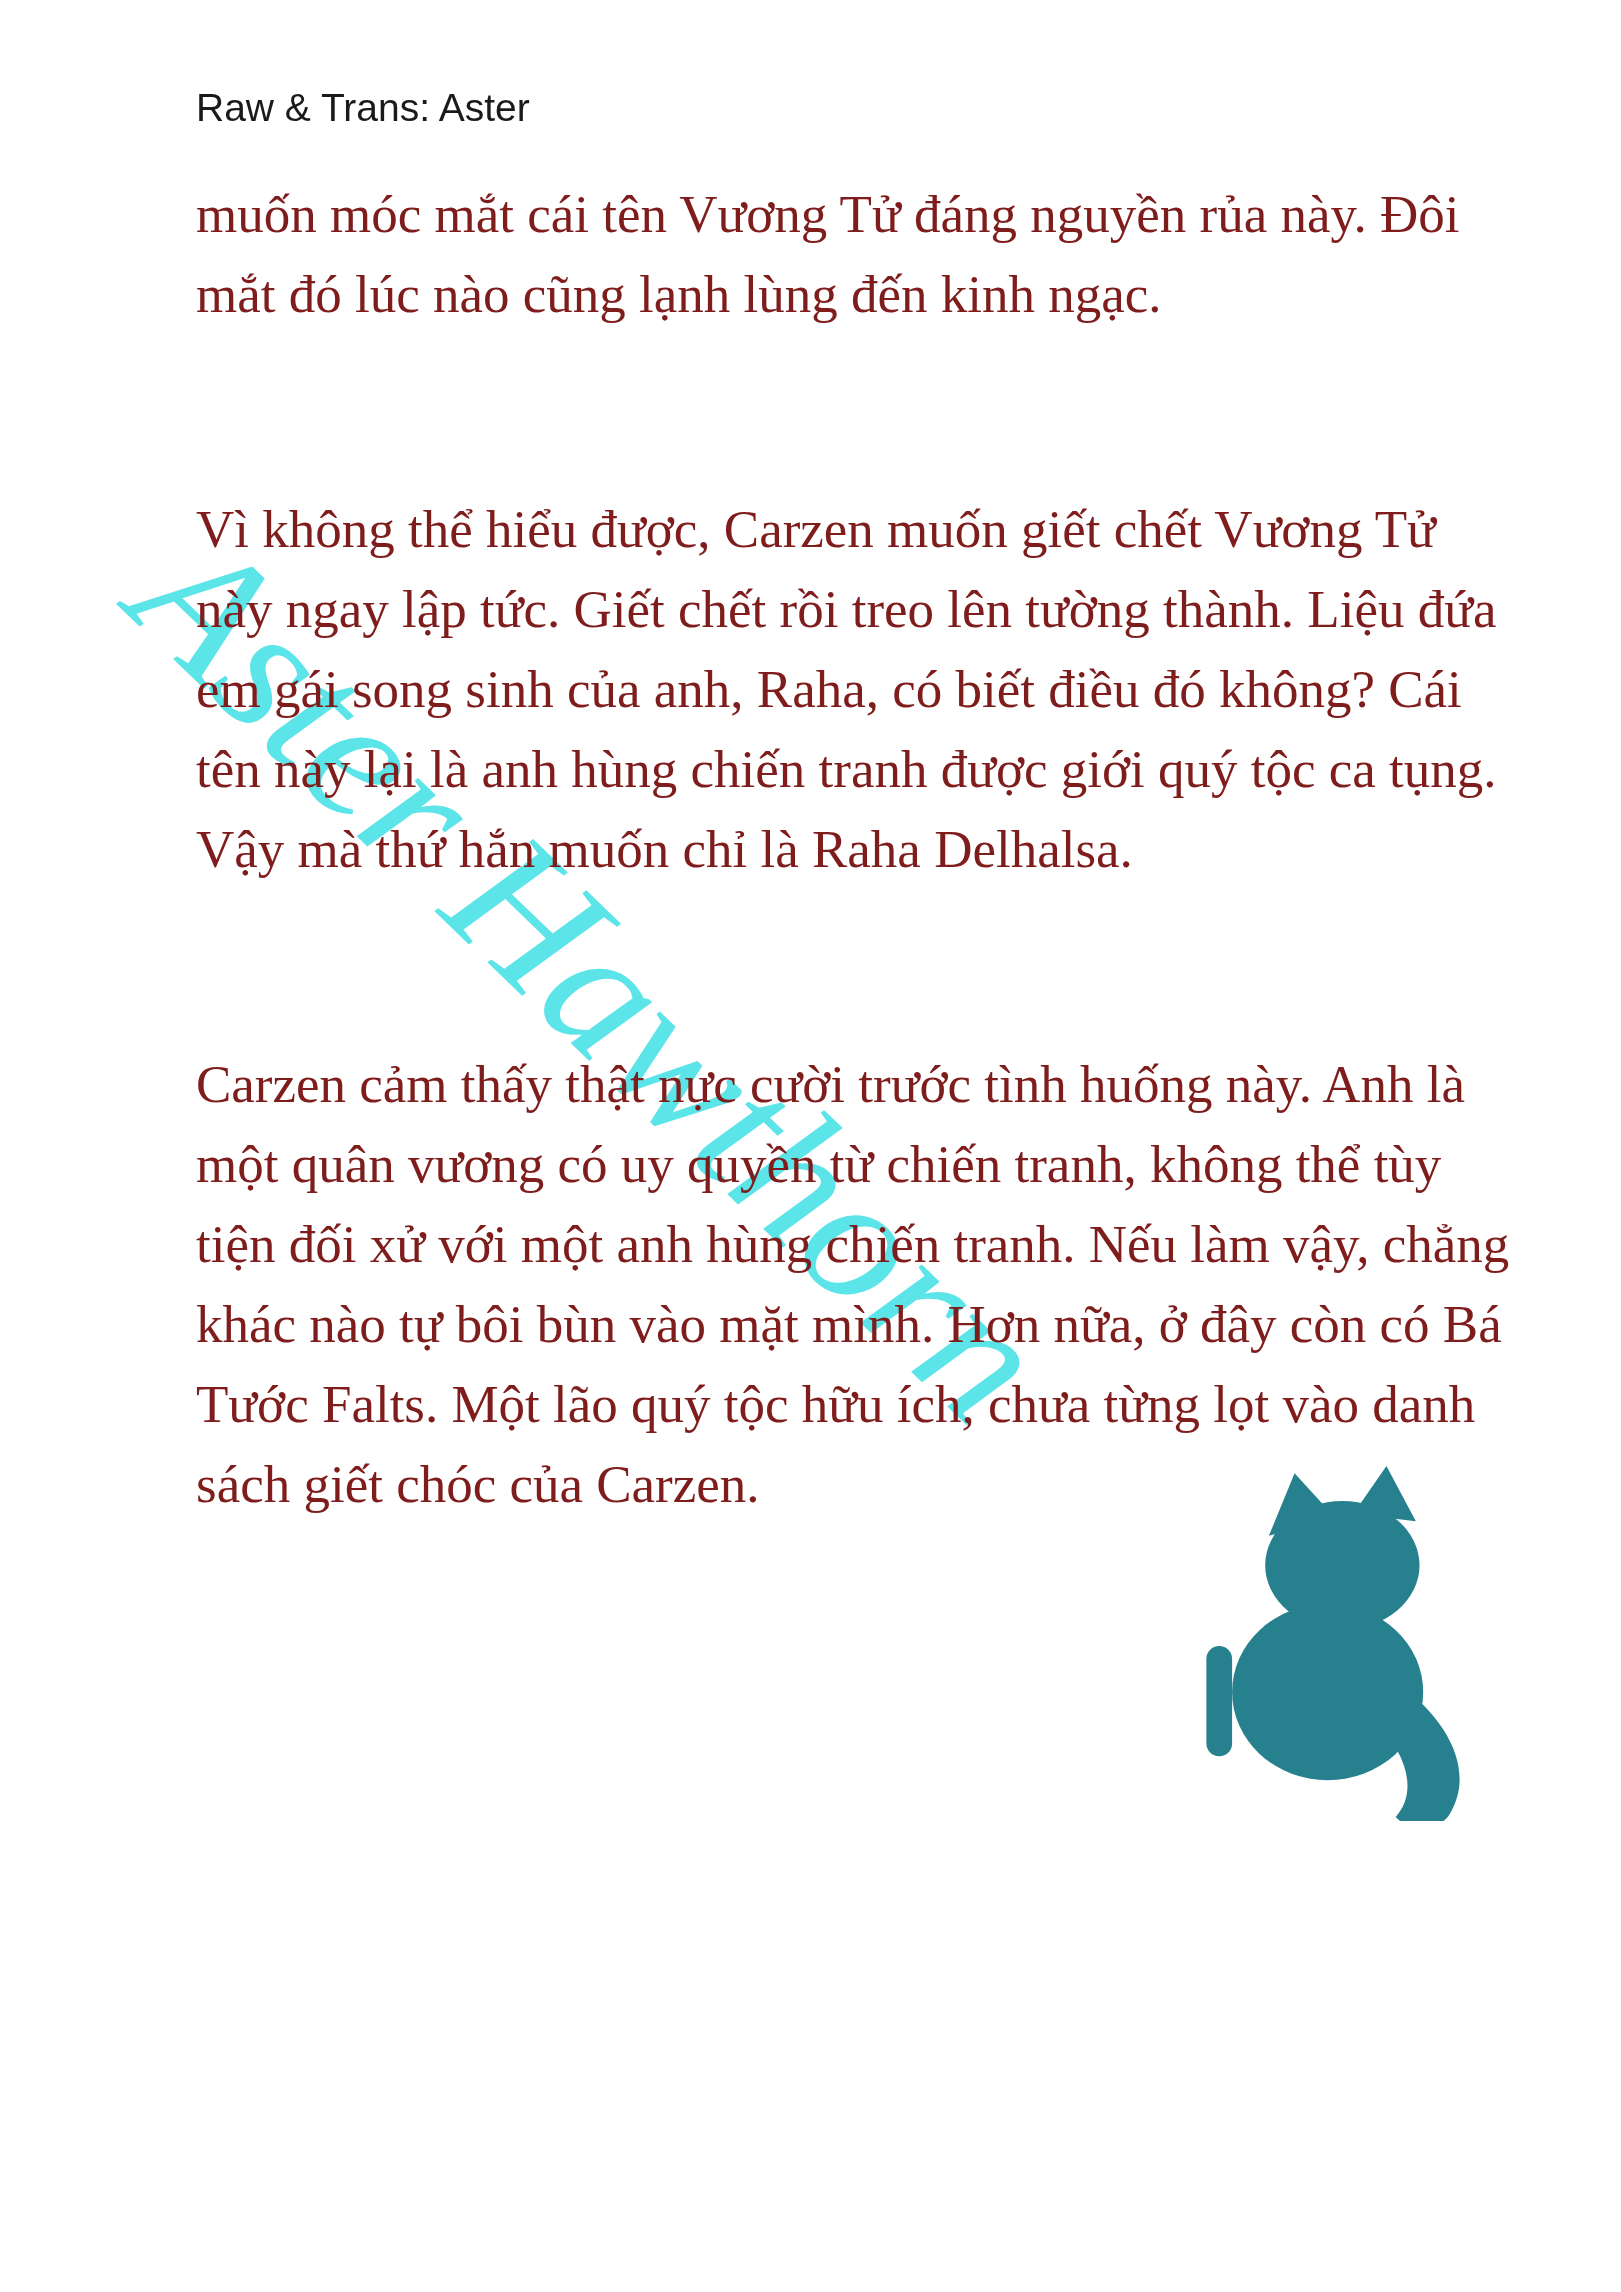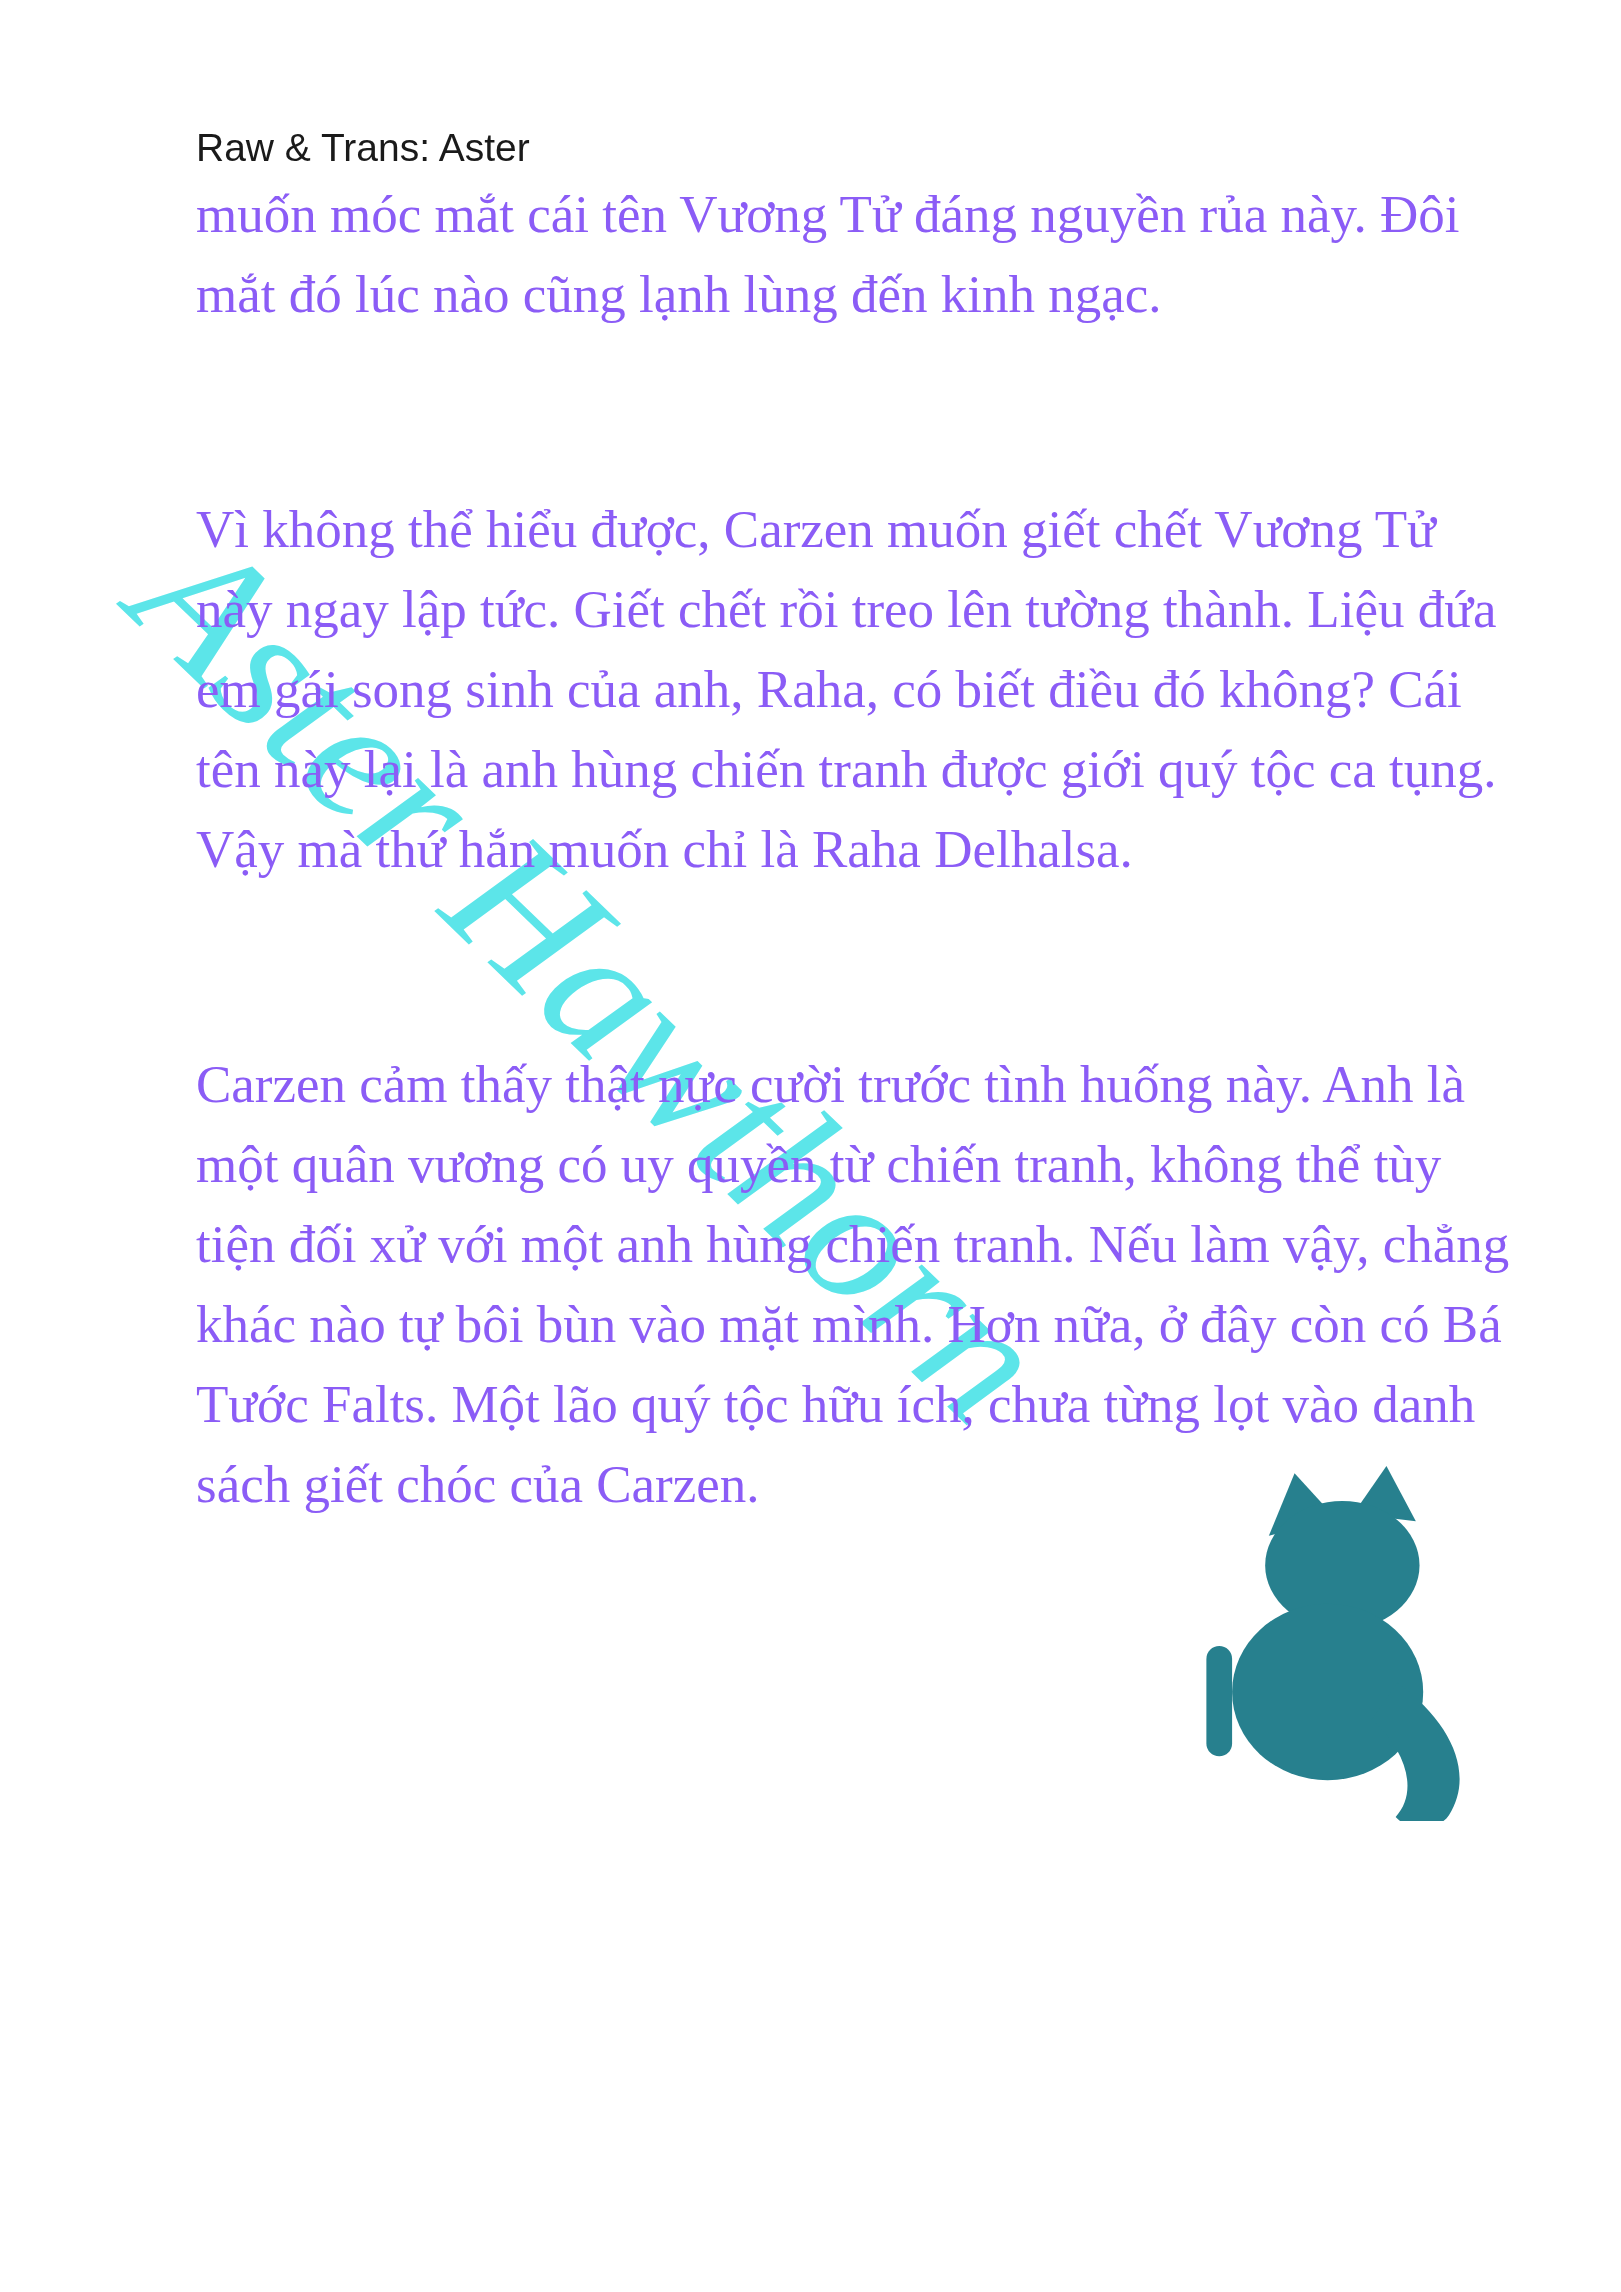--- a/index.html
+++ b/index.html
@@ -11,34 +11,33 @@
     font-family:"Liberation Serif", serif;
   }
   .page-header{
     position:absolute;
     left:196px;top:86px;
     font-family:"Liberation Sans", sans-serif;
     font-size:39px;
     line-height:43px;
     color:#1a1a1a;
     z-index:3;
-    margin-top:40px;
   }
   .content{
     position:absolute;
     left:196px;top:174px;
     width:1353px;
     z-index:2;
   }
   .para{
     margin:0 0 155px 0;
     font-family:"Liberation Serif", serif;
     font-size:53px;
     line-height:80px;
-    color:#8b5cf6;
+    color:#7f1d1d;
     white-space:pre-line;
   }
   .watermark{
     position:absolute;
     left:240px;top:490px;
     font-family:"Liberation Serif", serif;
     font-style:italic;
     font-size:184px;
     color:#5ce5e9;
     transform:rotate(44deg);

